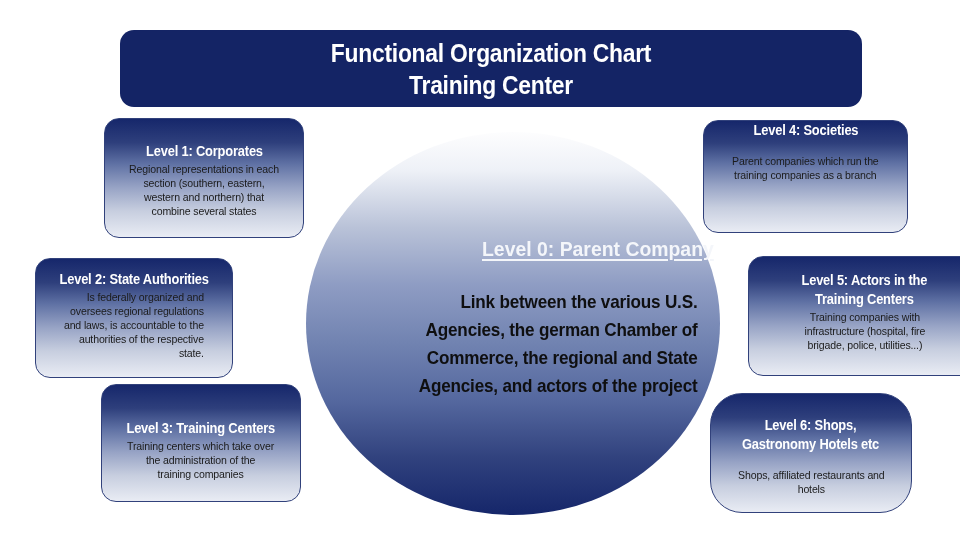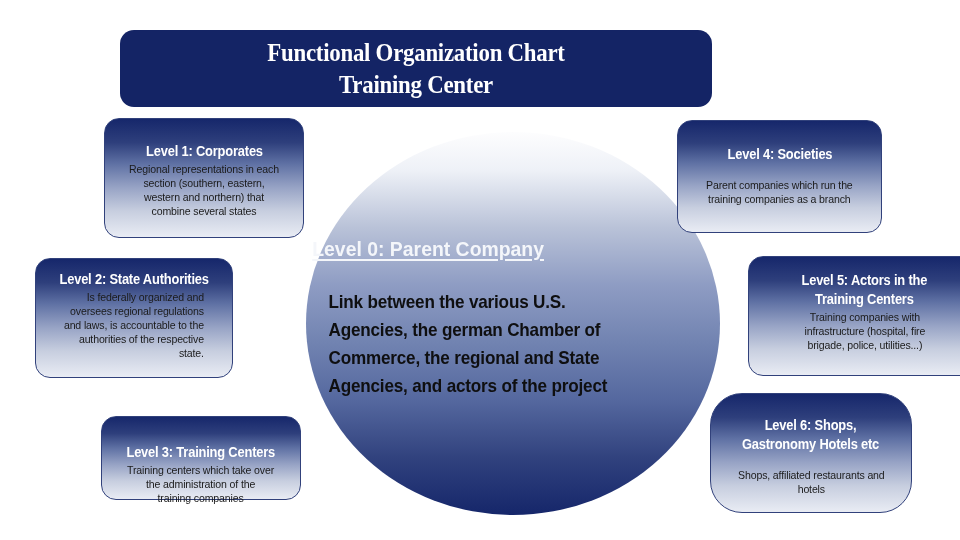--- a/index.html
+++ b/index.html
@@ -13,27 +13,26 @@
     width: 960px;
     height: 540px;
     background: #ffffff;
     overflow: hidden;
   }
 
   
   .banner {
     position: absolute;
     left: 120px; top: 30px;
-    width: 592px; height: 77px;
+    width: 742px; height: 77px;
     background: #142465;
     border-radius: 14px;
     display: flex;
     align-items: center;
     justify-content: center;
-    font-family: Liberation Serif, serif;
   }
   .banner-text {
     color: #ffffff;
     font-weight: bold;
     font-size: 26px;
     line-height: 32px;
     text-align: center;
     white-space: pre-line;
     transform: scaleX(0.88);
     letter-spacing: -0.3px;
@@ -47,21 +46,21 @@
     border-radius: 50%;
     background: linear-gradient(180deg,
       #fdfdfe 0%,
       #eef1f7 10%,
       #b9c2d8 25%,
       #8e9cc3 40%,
       #7183b1 55%,
       #55689f 70%,
       #31427e 85%,
       #15266a 100%);
-    text-align: left;
+    text-align: right;
   }
   .circle-heading {
     margin-top: 106px;
     color: #f4f6fa;
     font-weight: bold;
     font-size: 20px;
     text-decoration: underline;
     text-decoration-thickness: 2px;
     text-underline-offset: 3px;
     transform: scaleX(0.97);
@@ -112,22 +111,22 @@
     line-height: 14px;
     white-space: pre-line;
     letter-spacing: -0.15px;
     transform: scaleX(0.96);
     max-width: 96%;
   }
   .gap .box-title { margin-bottom: 14px; }
 
   .pos1 { left: 104px; top: 118px; width: 200px; height: 120px; padding-top: 23px; }
   .pos2 { left: 35px;  top: 258px; width: 198px; height: 120px; padding-top: 11px; text-align: right; }
-  .pos3 { left: 101px; top: 416px; width: 200px; height: 84px; padding-top: 26px; }
-  .pos4 { left: 677px; top: 120px; width: 205px; height: 113px; padding-top: 24px; }
+  .pos3 { left: 101px; top: 384px; width: 200px; height: 118px; padding-top: 34px; }
+  .pos4 { left: 703px; top: 120px; width: 205px; height: 113px; }
   .pos5 { left: 748px; top: 256px; width: 233px; height: 120px; padding-top: 14px; }
   .pos6 { left: 710px; top: 393px; width: 202px; height: 120px; padding-top: 22px; border-radius: 32px; }
 </style>
 </head>
 <body>
 
 <div class="stage">
 
   <div class="banner">
     <div class="banner-text">Functional Organization Chart

